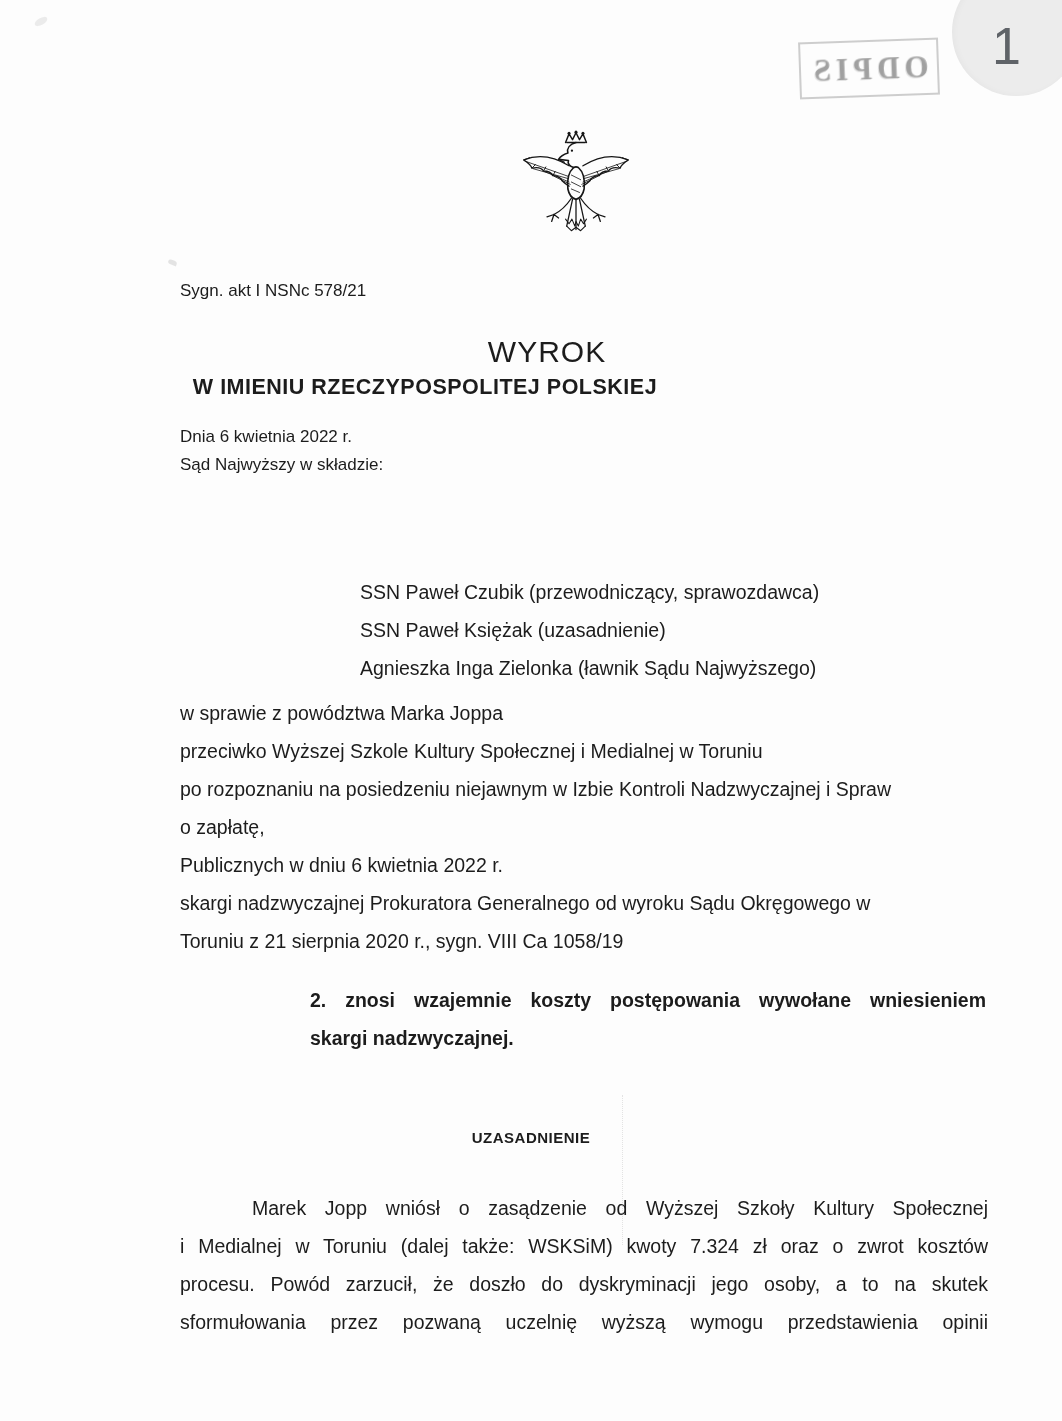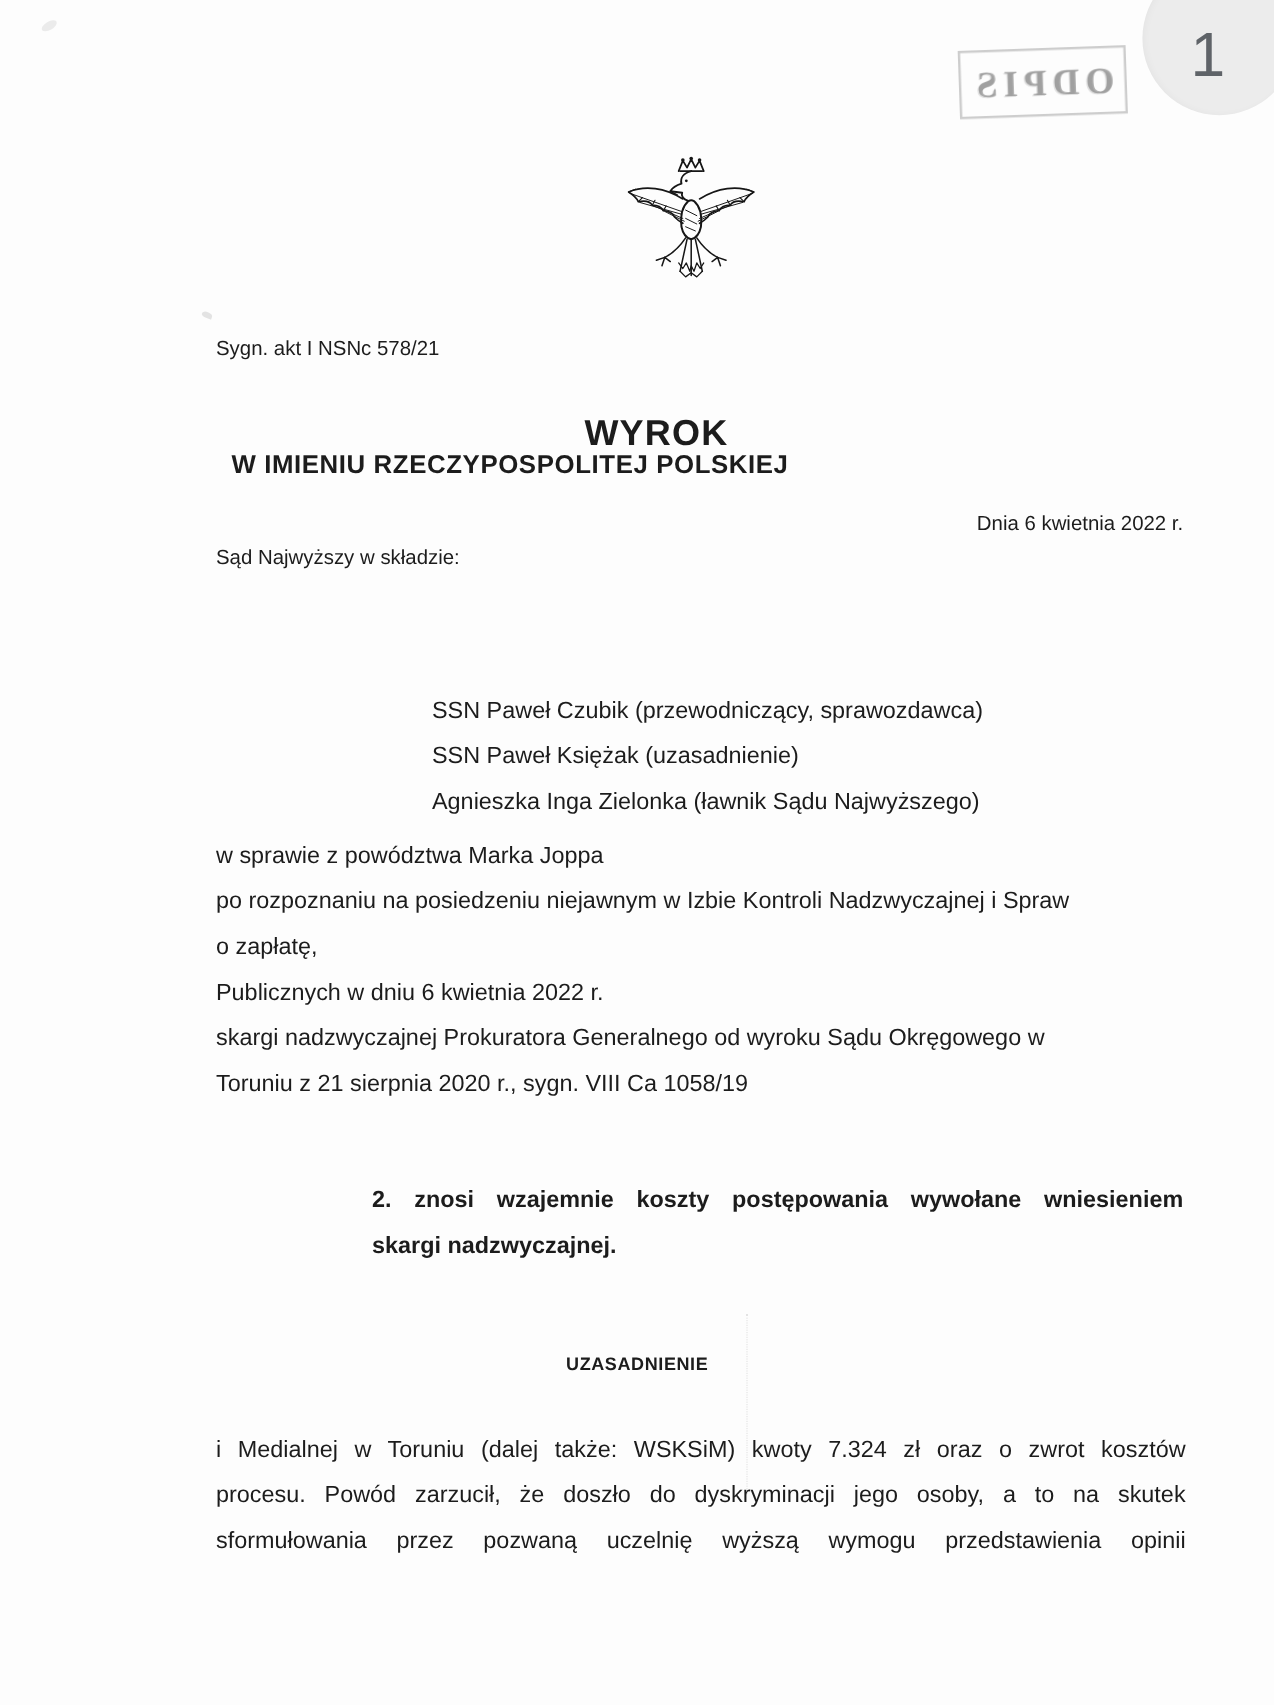--- a/index.html
+++ b/index.html
@@ -54,25 +54,25 @@
 
   .emblem {
     position: absolute;
     left: 518px; top: 128px;
     width: 116px; height: 126px;
   }
 
   .txt { position: absolute; font-size: 17px; line-height: 38px; white-space: nowrap; }
 
   .sygn        { left: 180px; top: 272px; }
-  .title-main  { left: 0; top: 340px; width: 1062px; height: 44px; line-height: 44px;
-                 text-align: center; font-size: 30px; font-weight: bold; letter-spacing: 1px; padding-left: 32px; }
+  .title-main  { left: 0; top: 330px; width: 1062px; height: 44px; line-height: 44px;
+                 text-align: center; font-size: 30px; font-weight: normal; letter-spacing: 1px; padding-left: 32px; }
   .title-sub   { left: 0; top: 368px; width: 850px; text-align: center;
                  font-size: 21.5px; font-weight: bold; letter-spacing: 0.5px; }
-  .date-line   { left: 180px; top: 418px; width: 806px; text-align: right; }
+  .date-line   { left: 180px; top: 418px; width: 806px; }
   .panel-intro { left: 180px; top: 446px; }
 
   .judges { position: absolute; left: 360px; top: 529px; margin-top: 44px; }
   .judges .line { font-size: 19.5px; line-height: 38px; white-space: nowrap; }
 
   .case-block { position: absolute; left: 180px; top: 694px; width: 810px; }
   .case-block .line { font-size: 19.5px; line-height: 38px; white-space: nowrap; }
 
   .ruling-block { position: absolute; left: 310px; top: 981px; width: 676px; font-weight: bold; }
   .ruling-block .line { font-size: 19.5px; line-height: 38px; }
@@ -163,33 +163,35 @@
   <div class="txt panel-intro">Sąd Najwyższy w składzie:</div>
 
   <div class="judges">
     <div class="line">SSN Paweł Czubik (przewodniczący, sprawozdawca)</div>
     <div class="line">SSN Paweł Księżak (uzasadnienie)</div>
     <div class="line">Agnieszka Inga Zielonka (ławnik Sądu Najwyższego)</div>
   </div>
 
   <div class="case-block">
     <div class="line">w sprawie z powództwa Marka Joppa</div>
+    <div class="line">przeciwko Wyższej Szkole Kultury Społecznej i Medialnej w Toruniu</div>
     <div class="line">po rozpoznaniu na posiedzeniu niejawnym w Izbie Kontroli Nadzwyczajnej i Spraw</div>
     <div class="line">o zapłatę,</div>
     <div class="line">Publicznych w dniu 6 kwietnia 2022 r.</div>
     <div class="line">skargi nadzwyczajnej Prokuratora Generalnego od wyroku Sądu Okręgowego w</div>
     <div class="line">Toruniu z 21 sierpnia 2020 r., sygn. VIII Ca 1058/19</div>
   </div>
 
   <div class="ruling-block">
     <div class="line just">2. znosi wzajemnie koszty postępowania wywołane wniesieniem</div>
     <div class="line">skargi nadzwyczajnej.</div>
   </div>
 
   <div class="txt uzas-heading">UZASADNIENIE</div>
 
   <div class="para-block">
+    <div class="line indent">Marek Jopp wniósł o zasądzenie od Wyższej Szkoły Kultury Społecznej</div>
     <div class="line">i Medialnej w Toruniu (dalej także: WSKSiM) kwoty 7.324 zł oraz o zwrot kosztów</div>
     <div class="line">procesu. Powód zarzucił, że doszło do dyskryminacji jego osoby, a to na skutek</div>
     <div class="line">sformułowania przez pozwaną uczelnię wyższą wymogu przedstawienia opinii</div>
   </div>
 
 </div>
 
 </body></html>

